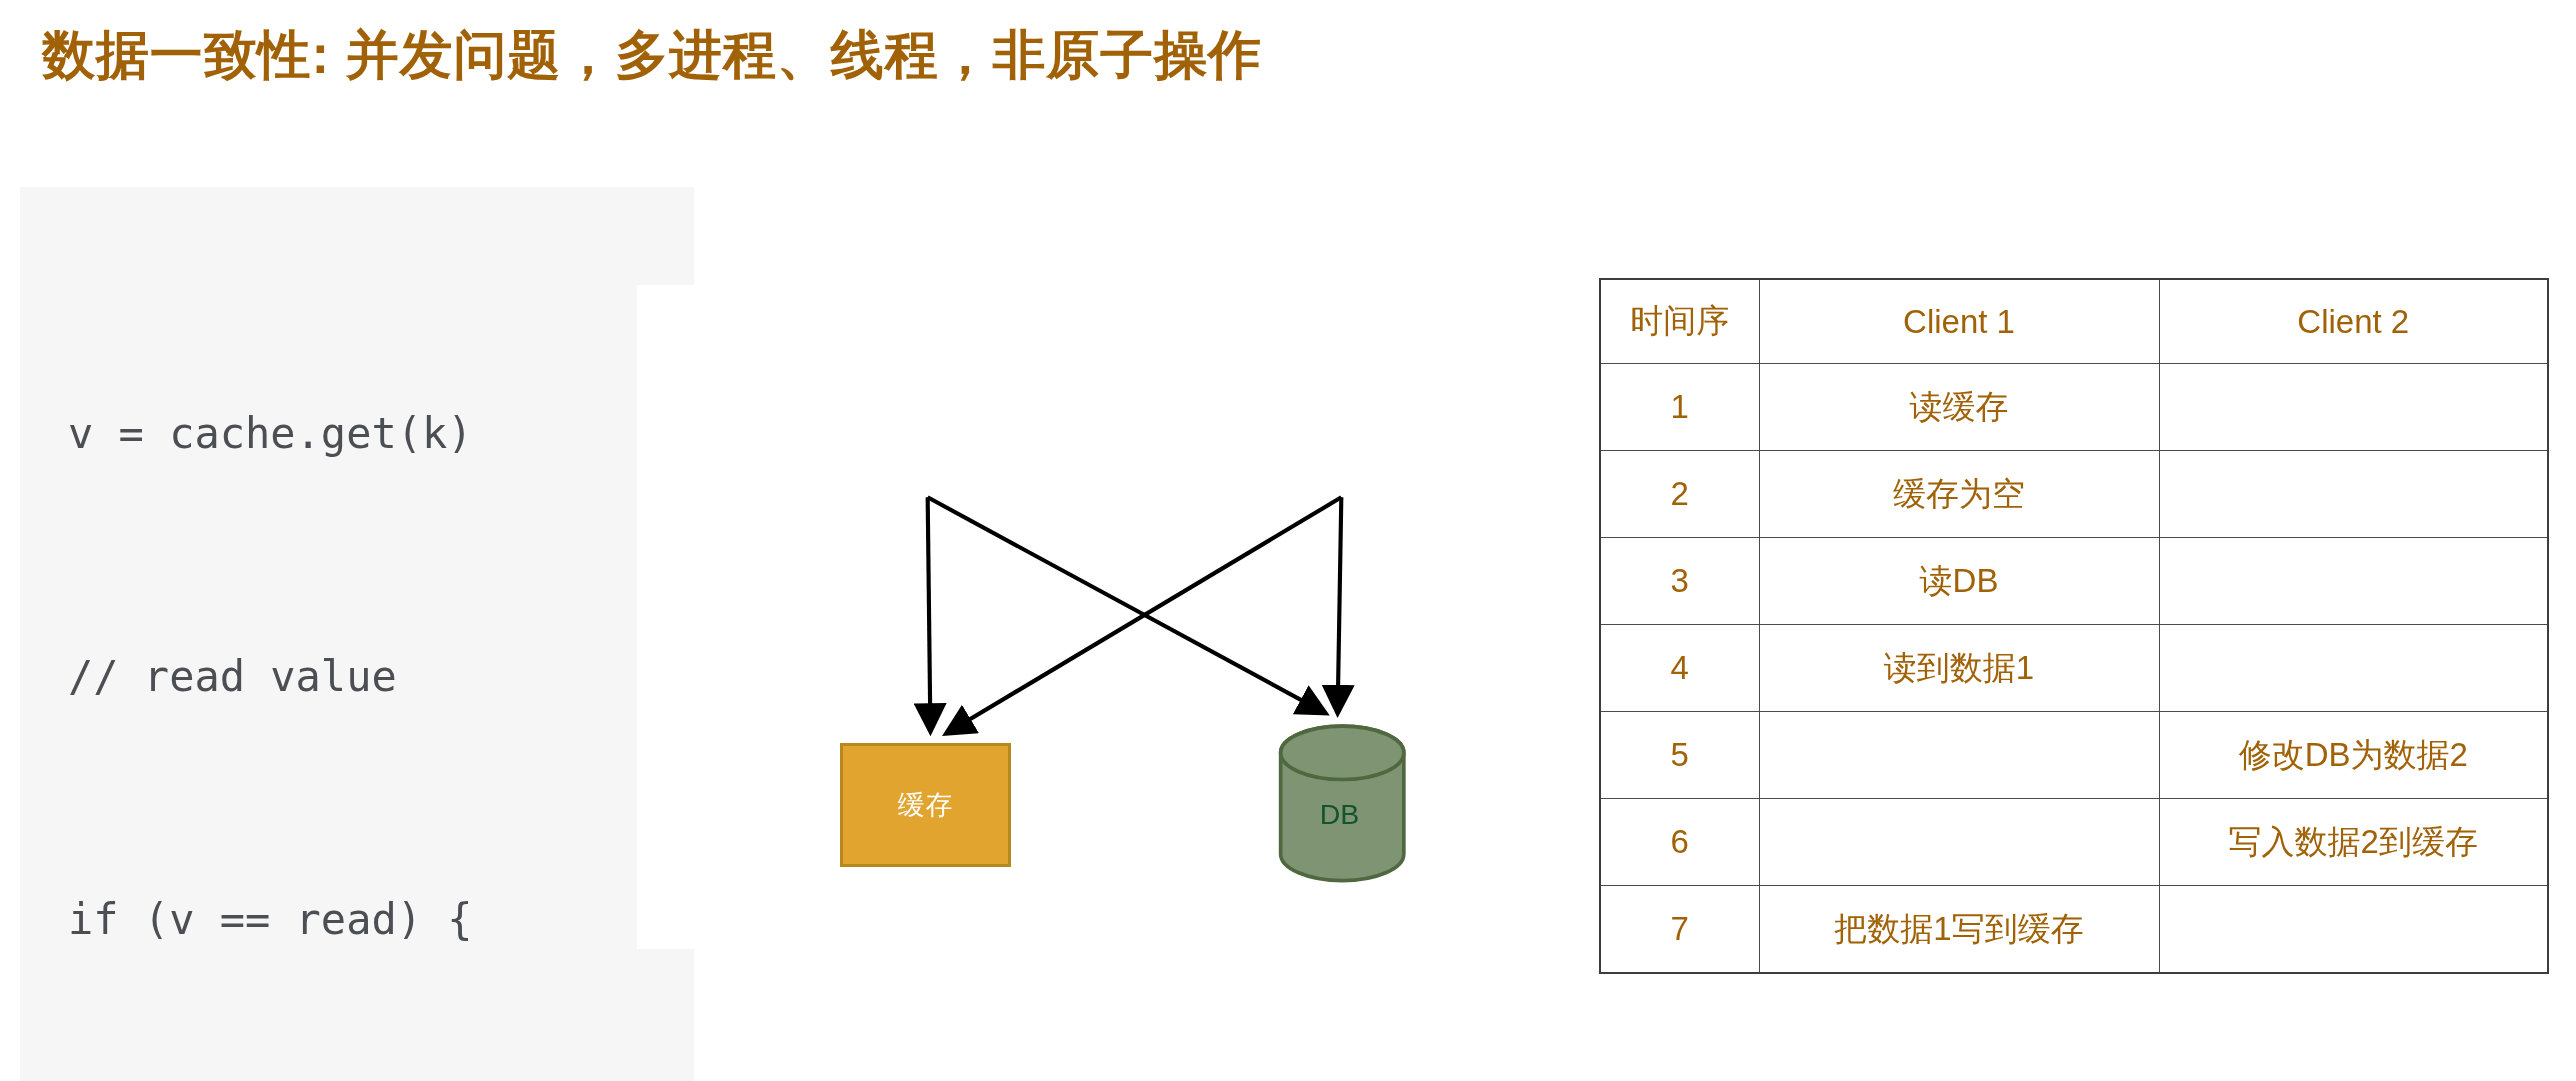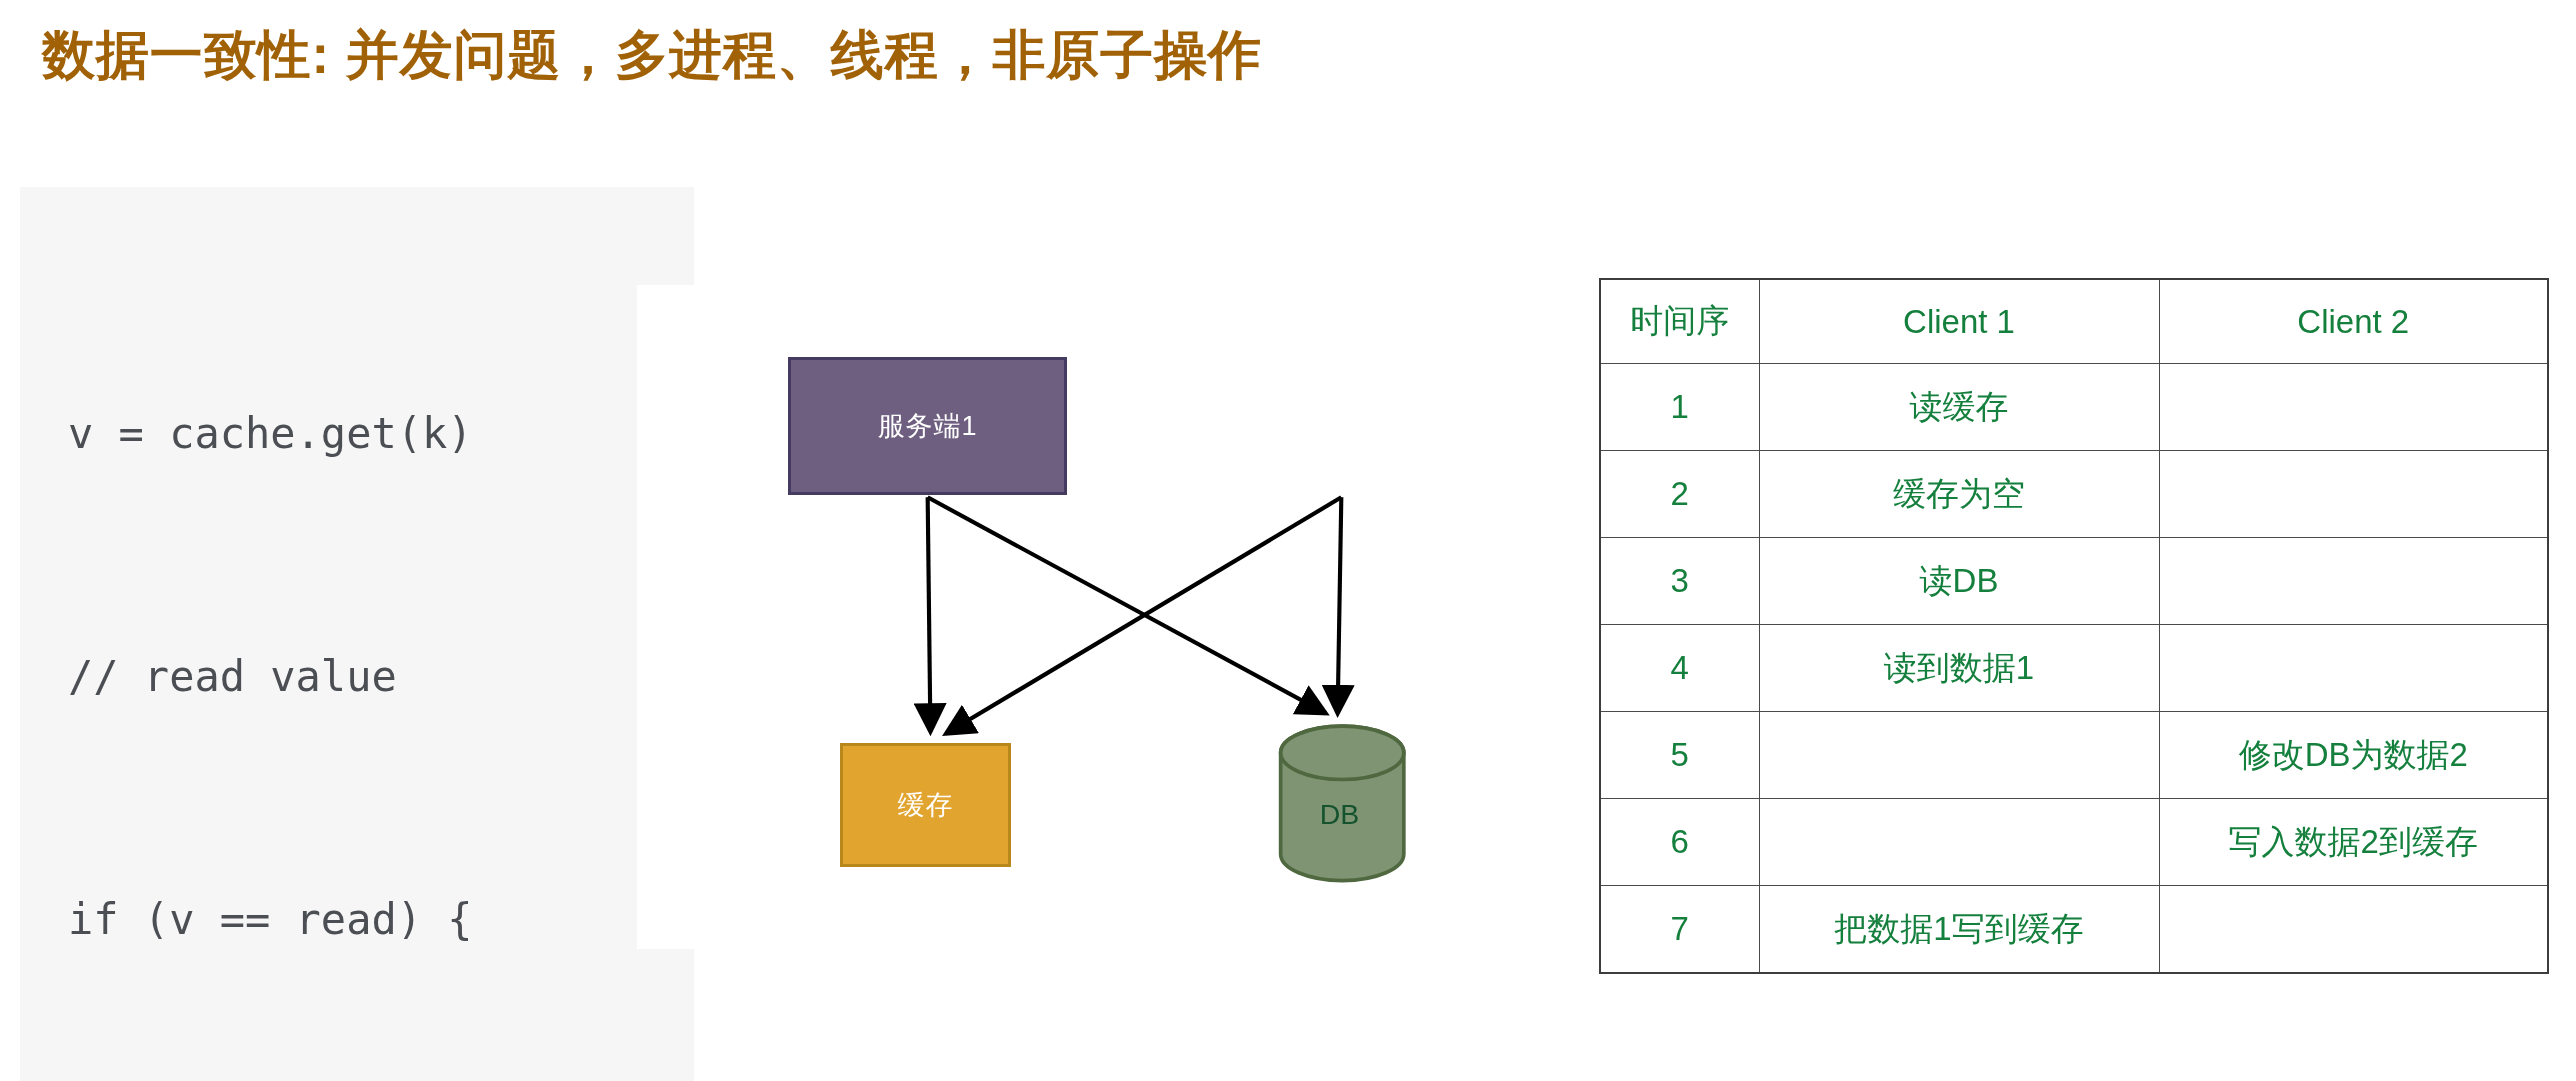--- a/index.html
+++ b/index.html
@@ -36,21 +36,21 @@
   }
   .svg-layer{position:absolute;left:0;top:0;width:2576px;height:1081px;pointer-events:none;}
   .db-label{
     position:absolute;left:1278px;top:798px;width:123px;text-align:center;
     color:#14532d;font-size:28.5px;
   }
   
   .timing-table{
     position:absolute;left:1599px;top:278px;
     border-collapse:collapse;table-layout:fixed;
-    font-size:33px;color:#15803d;padding-left:32px;
+    font-size:33px;color:#a16207;padding-left:32px;
   }
   .timing-table th,.timing-table td{
     border:1.8px solid #4a4a4a;text-align:center;vertical-align:middle;
     padding:0;overflow:hidden;white-space:nowrap;
   }
   .timing-table{border:2.8px solid #3d3d3d;}
   .timing-table th{font-weight:normal;height:83px;}
   .timing-table td{height:86px;}
   .col-seq{width:159px;}
   .col-c1{width:400px;}
@@ -94,23 +94,20 @@
     <line x1="1459" y1="541" x2="1029" y2="798" stroke="#000" stroke-width="4.5" marker-end="url(#ah)"></line>
 
     <line x1="1459" y1="541" x2="1455" y2="776" stroke="#000" stroke-width="4.5" marker-end="url(#ah)"></line>
 
     <g>
       <path d="M1393,819 A67,29 0 0 1 1527,819 L1527,929 A67,29 0 0 1 1393,929 Z" stroke-width="4" stroke="#4f683f" fill="#7e9473"></path>
       <ellipse cx="1460" cy="819" rx="67" ry="29" stroke-width="4" stroke="#4f683f" fill="#7e9473"></ellipse>
     </g>
   </svg>
 
-  <div class="node server-box server1">
-    <span class="node-label">服务端1</span>
-  </div>
   <div class="node cache-box">
     <span class="node-label">缓存</span>
   </div>
   <div class="db-label">DB</div>
 
   <table class="timing-table">
     <colgroup>
         <col class="col-seq">
         <col class="col-c1">
         <col class="col-c2">

